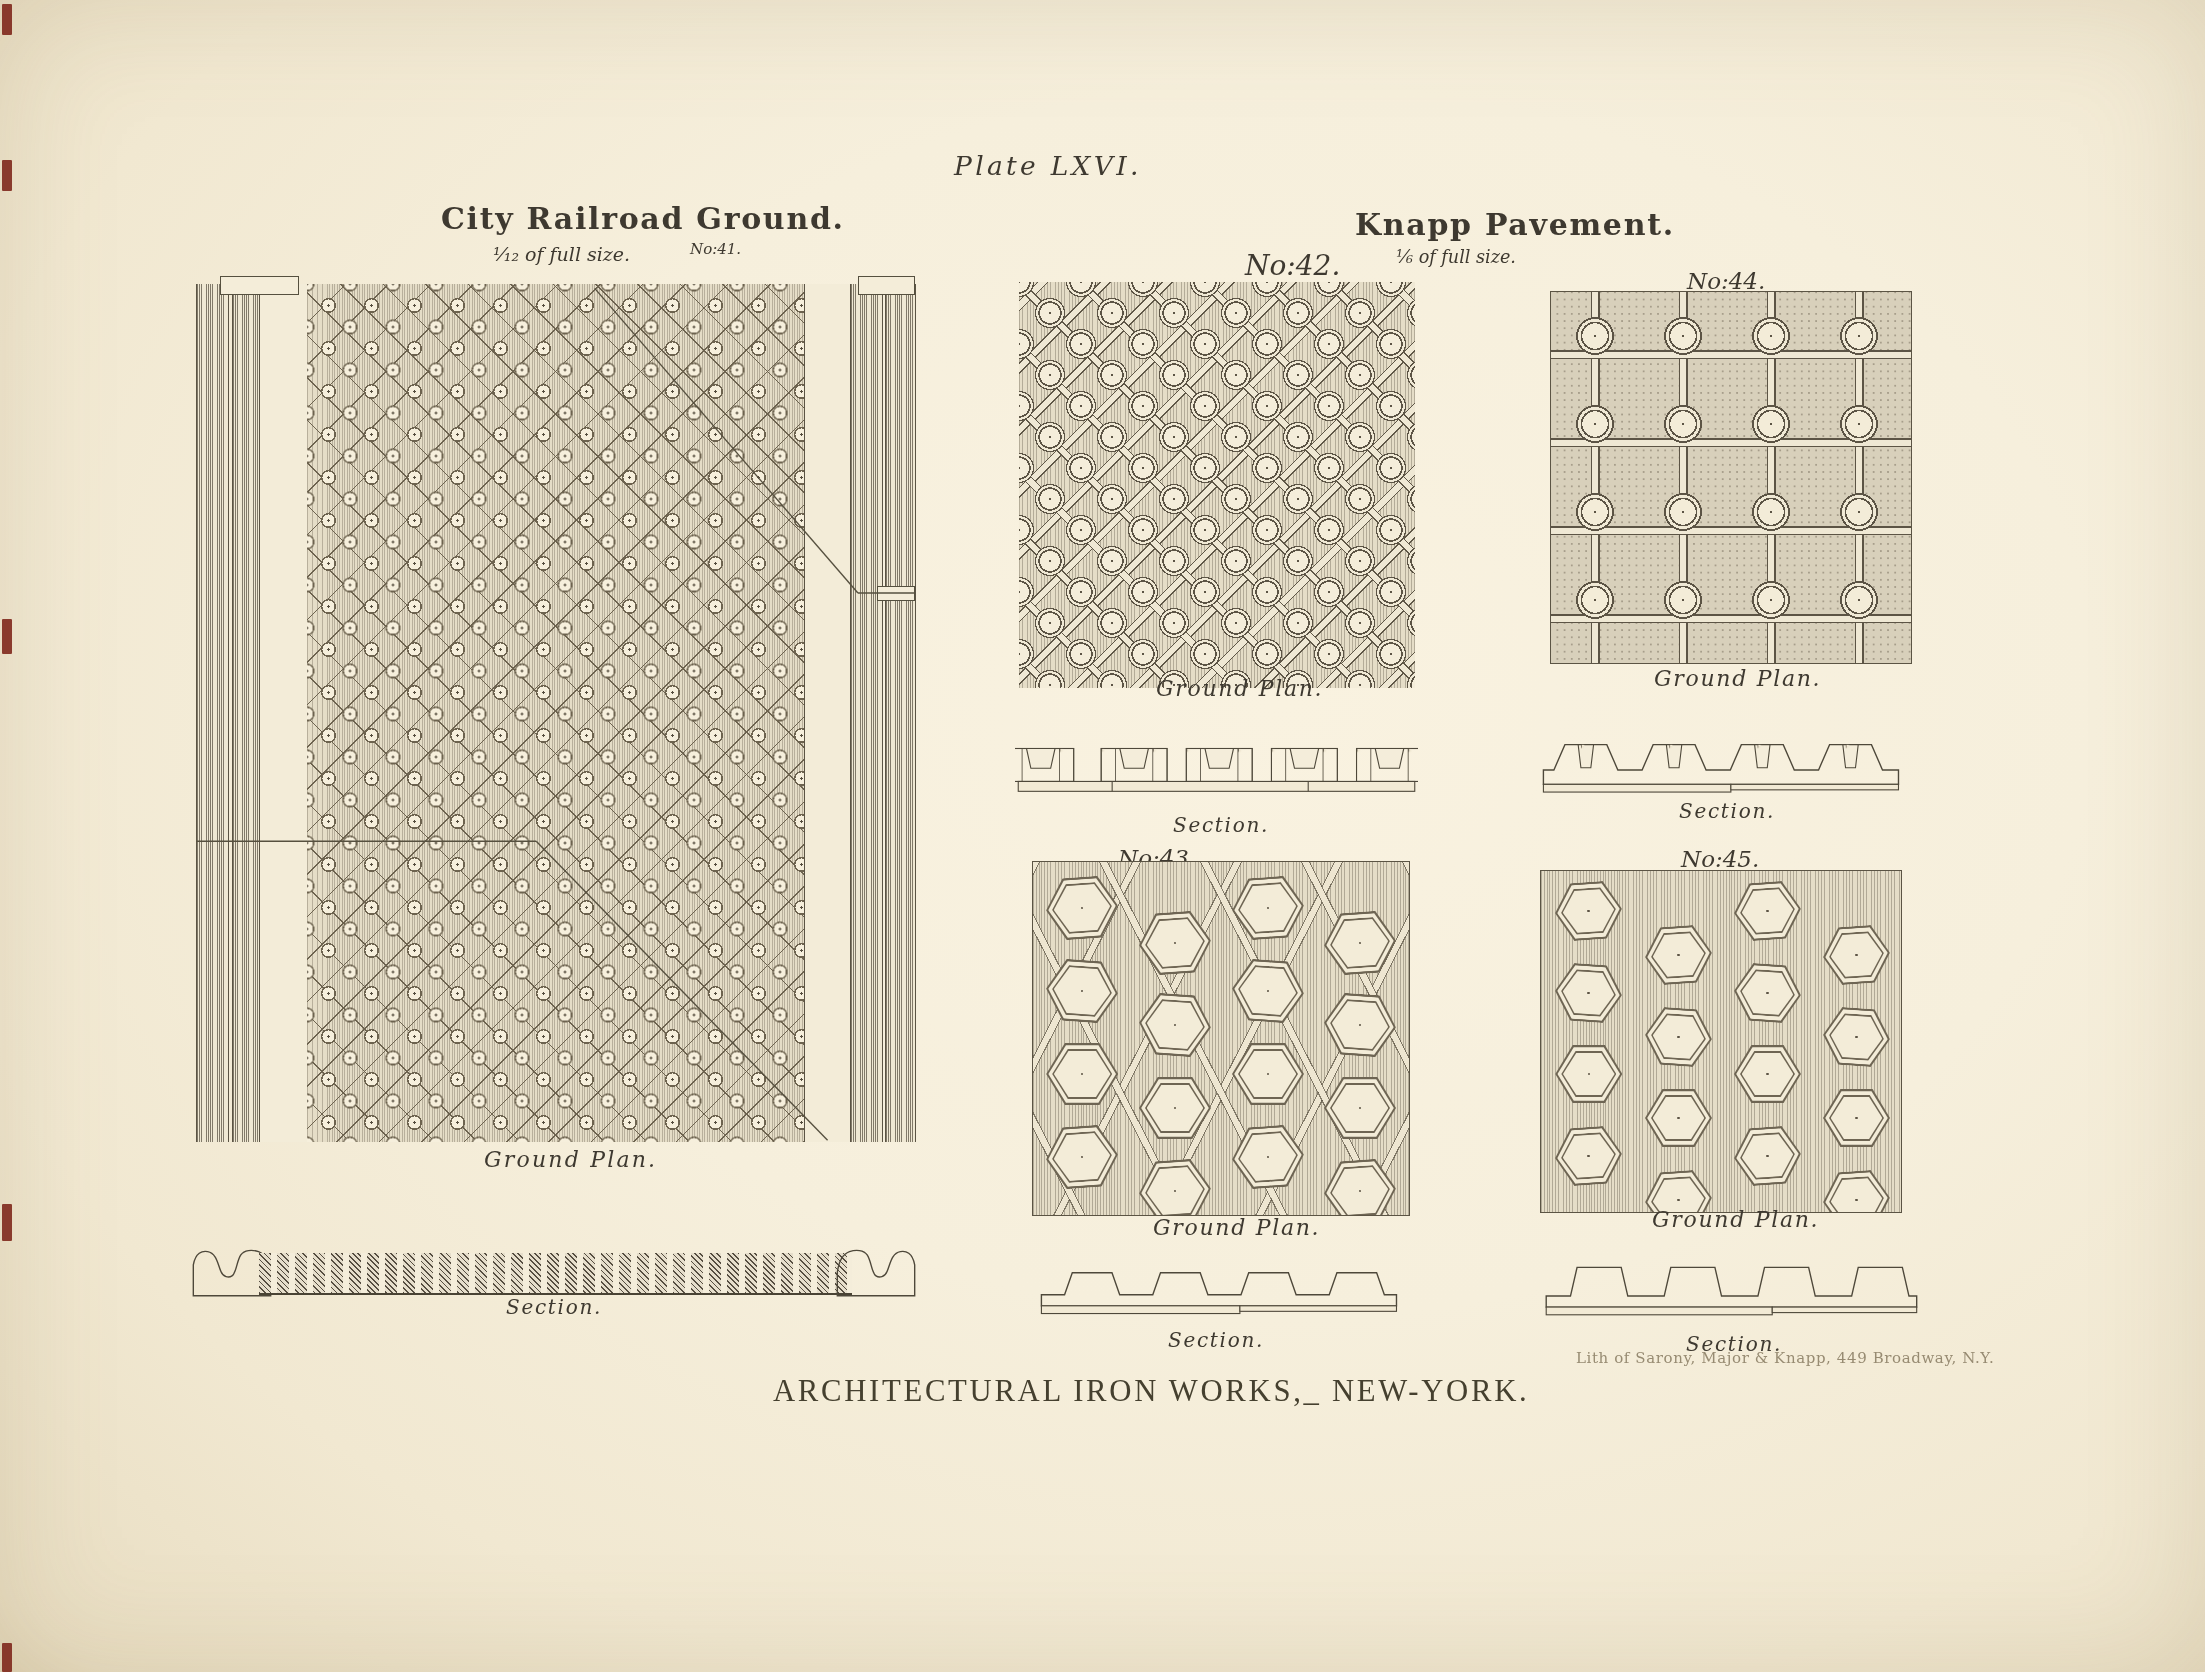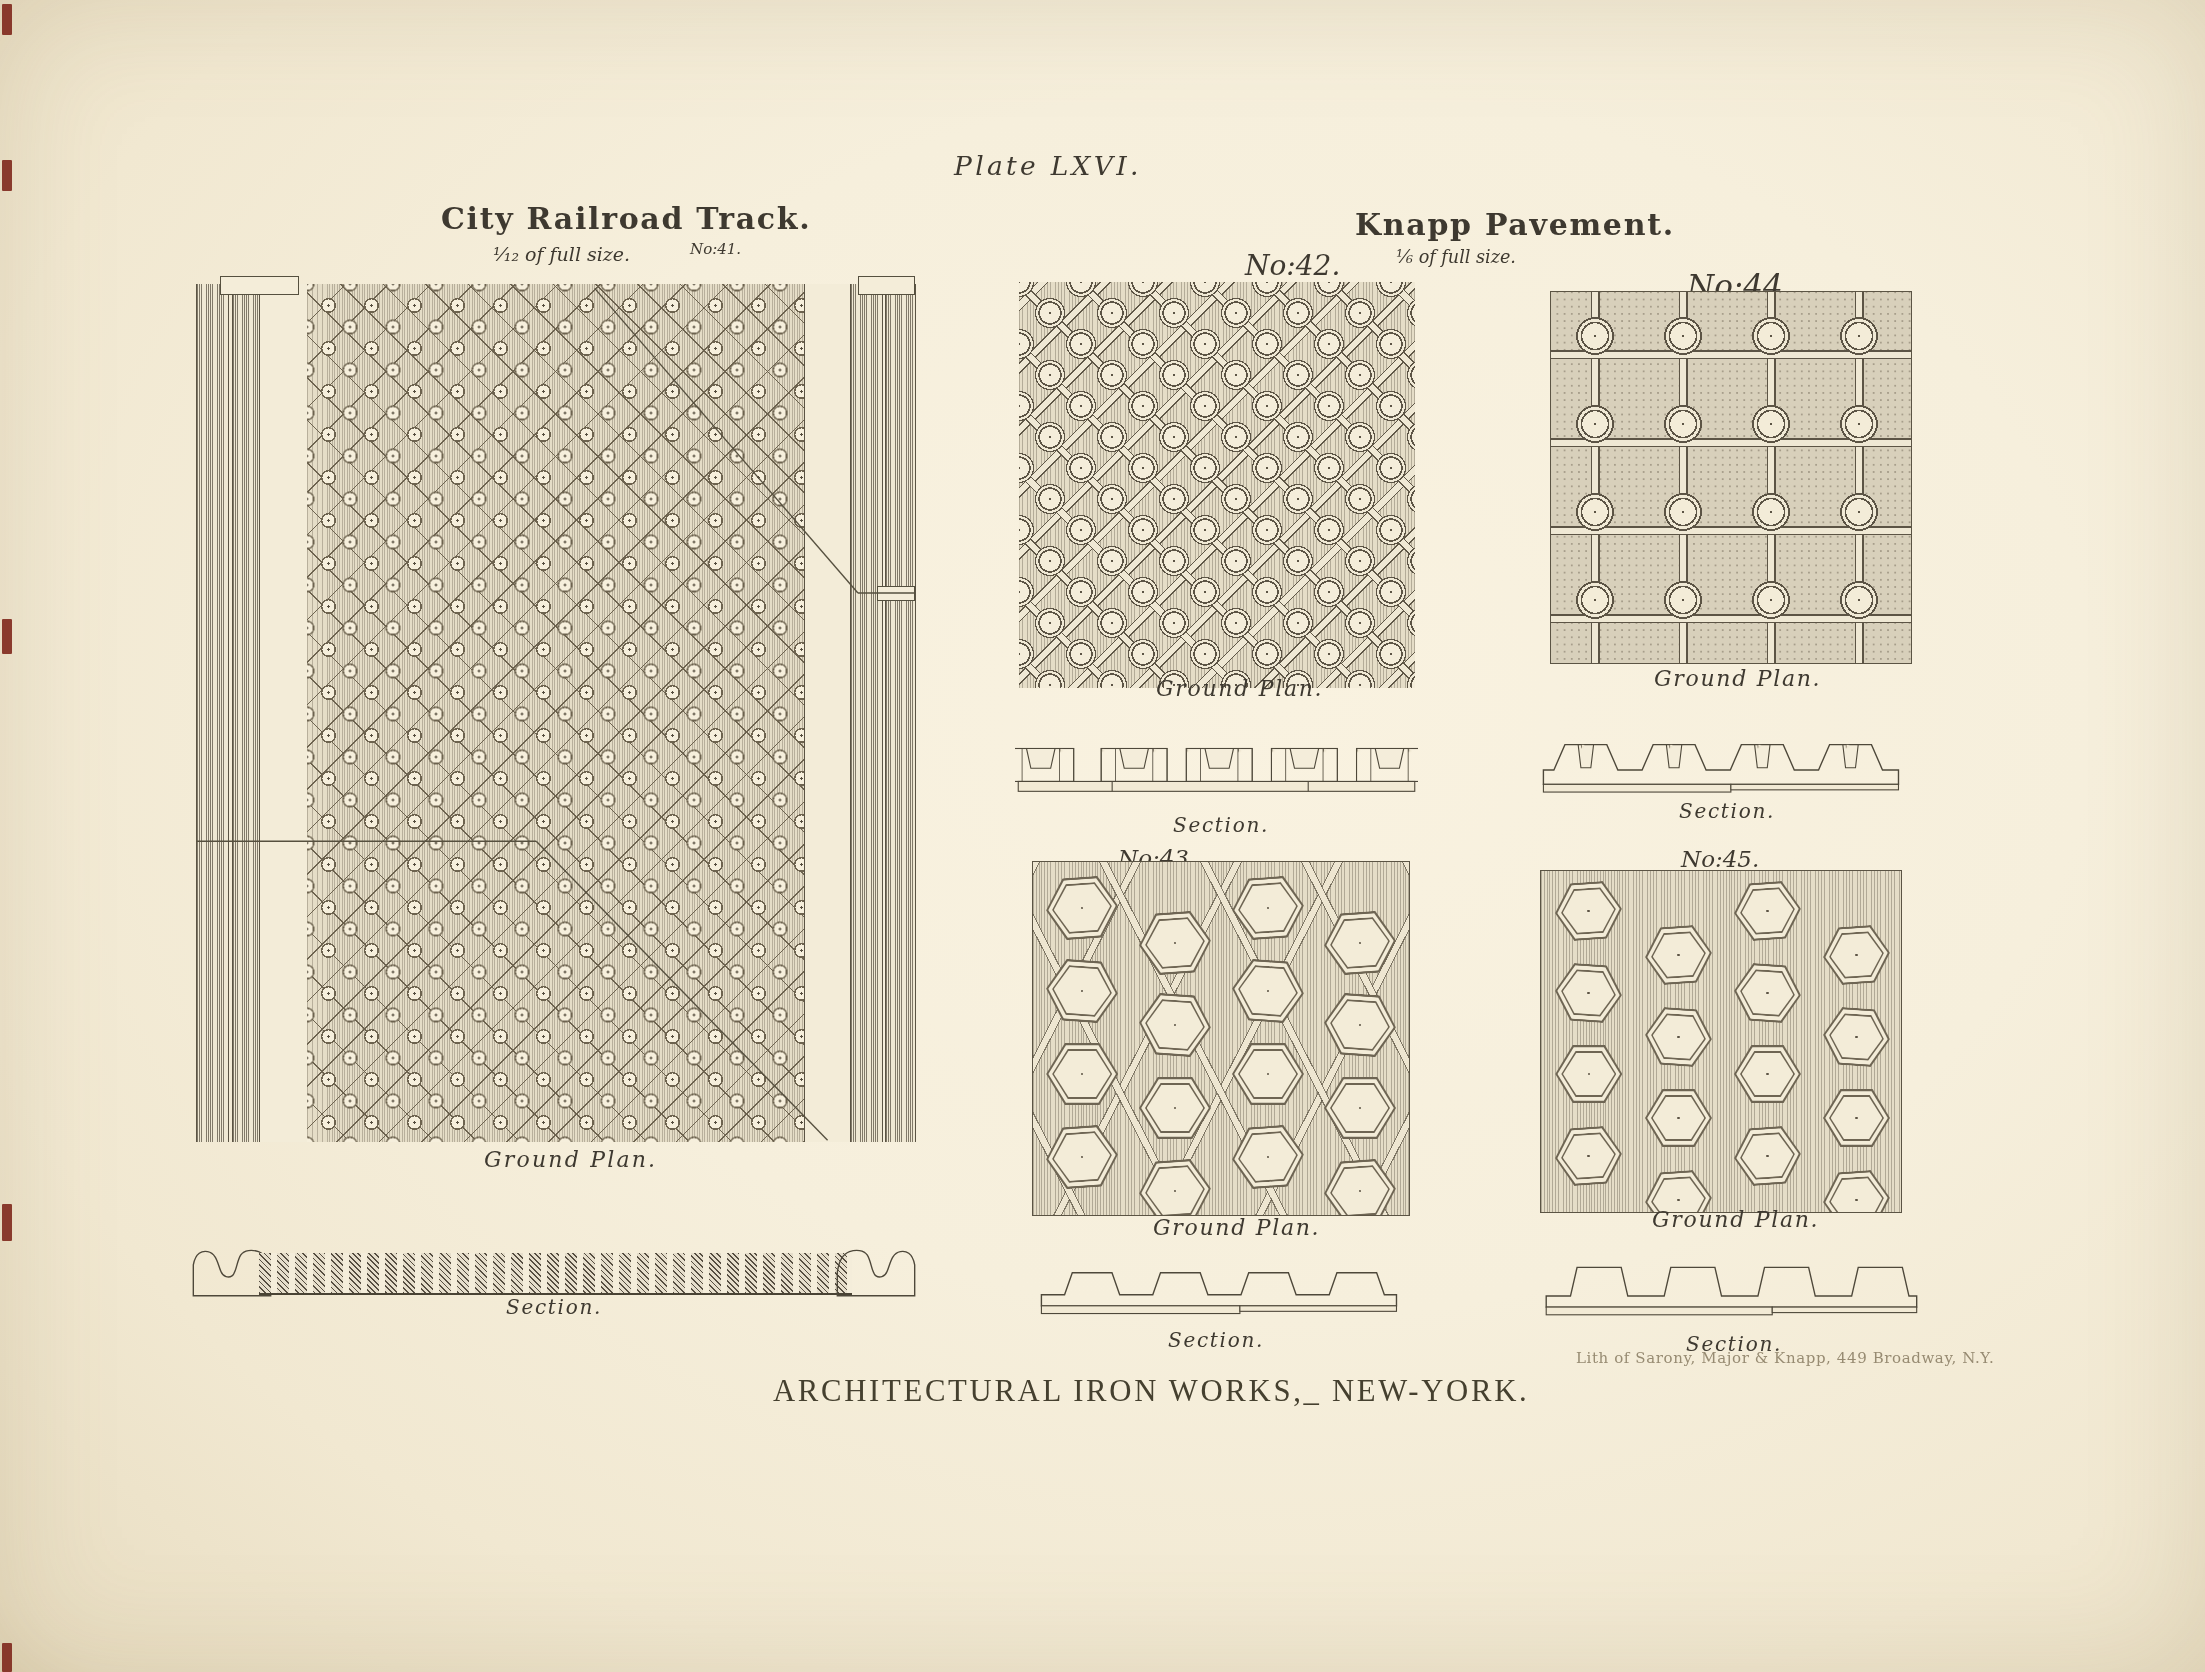--- a/index.html
+++ b/index.html
@@ -101,21 +101,21 @@
 <div id="page">
 
   <div class="edge-mark" style="top:4.4px;height:31px"></div>
   <div class="edge-mark" style="top:160px;height:31px"></div>
   <div class="edge-mark" style="top:619px;height:35px"></div>
   <div class="edge-mark" style="top:1204px;height:37px"></div>
   <div class="edge-mark" style="top:1643px;height:29px"></div>
 
   <div class="abs lbl" style="left:954px;top:150px;font-size:26.5px;letter-spacing:3.3px">Plate LXVI.</div>
 
-  <div class="abs big-title" style="left:441px;top:201px;font-size:30px">City Railroad Track.</div>
+  <div class="abs big-title" style="left:441px;top:201px;font-size:30px">City Railroad Ground.</div>
   <div class="abs lbl" style="left:493px;top:243px;font-size:19px">¹⁄₁₂ of full size.</div>
   <div class="abs num" style="left:690px;top:240px;font-size:15px">No:41.</div>
 
   <div class="abs" id="rr-plan">
 
     <div class="rail-striate" style="left:3.3px;width:31px"></div>
     <div class="rail-striate" style="left:39px;width:26.5px"></div>
     <div class="rail-plain" style="left:66px;width:47px"></div>
     <div class="rail-cap" style="left:26.5px;top:-7.7px;width:77px"></div>
 
@@ -204,21 +204,21 @@
     </g>
     <g transform="translate(620,0)">
       <rect x="0" y="10" width="120" height="60" fill="url(#h42)" stroke="#4e483a" stroke-width="2"></rect>
       <rect x="0" y="10" width="26" height="60" fill="url(#v42)" stroke="#4e483a" stroke-width="1.5"></rect>
       <rect x="94" y="10" width="26" height="60" fill="url(#v42)" stroke="#4e483a" stroke-width="1.5"></rect>
       <path d="M34,10 L86,10 L78,46 L42,46 Z" fill="#f4edda" stroke="#4e483a" stroke-width="2"></path>
     </g>
   </svg>
   <div class="abs lbl" style="left:1173px;top:813px;font-size:20px;letter-spacing:1.7px">Section.</div>
 
-  <div class="abs num" style="left:1687px;top:268px;font-size:31px">No:44.</div>
+  <div class="abs num" style="left:1687px;top:268px;font-size:23px">No:44.</div>
   <div class="abs" id="p44-plan"></div>
   <div class="abs lbl" style="left:1654px;top:666px;font-size:22px;letter-spacing:1.7px">Ground Plan.</div>
   <svg class="abs" style="left:1539px;top:738px" width="365" height="64" viewBox="0 0 662 116">
     <defs>
       <pattern id="h44" width="7" height="7" patternTransform="rotate(45)">
         <rect width="7" height="7" fill="#efe7d2"></rect>
           <rect width="2.4" height="7" fill="#5c5445"></rect>
         </pattern>
       <pattern id="v44" width="6" height="6">
         <rect width="6" height="6" fill="#f0e8d3"></rect>

